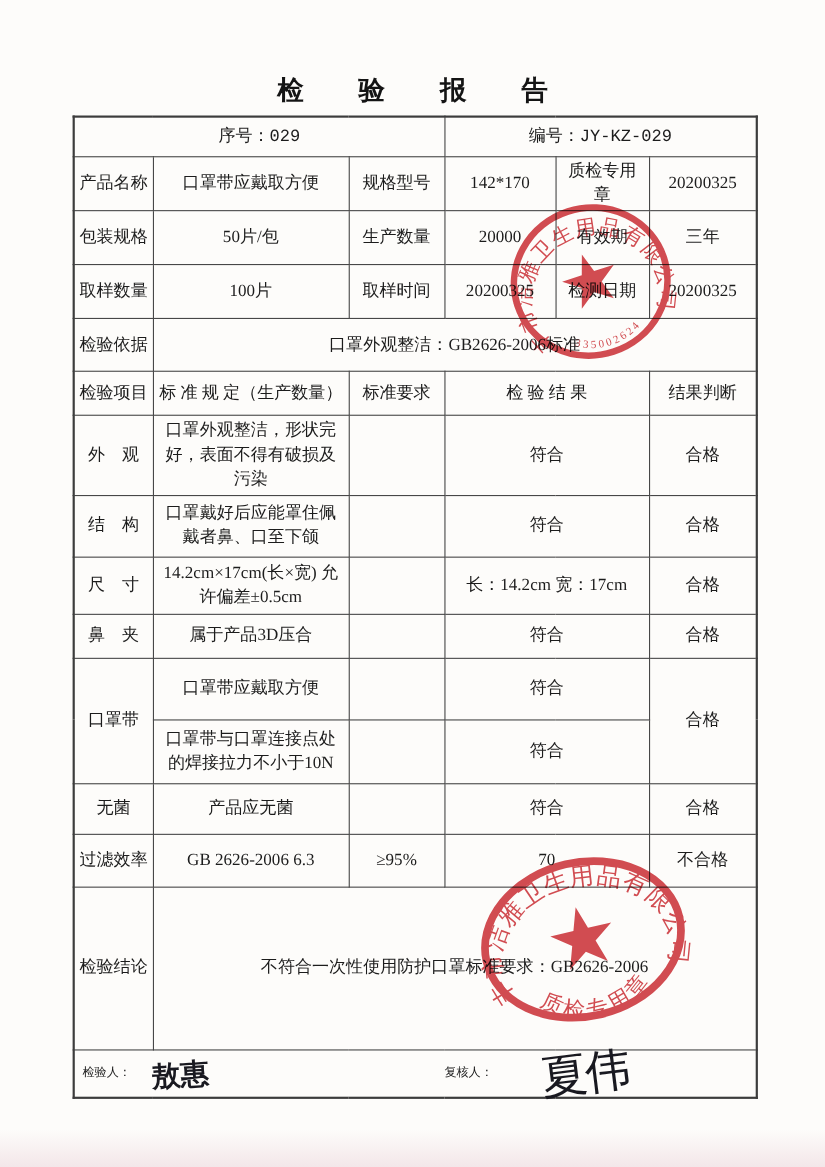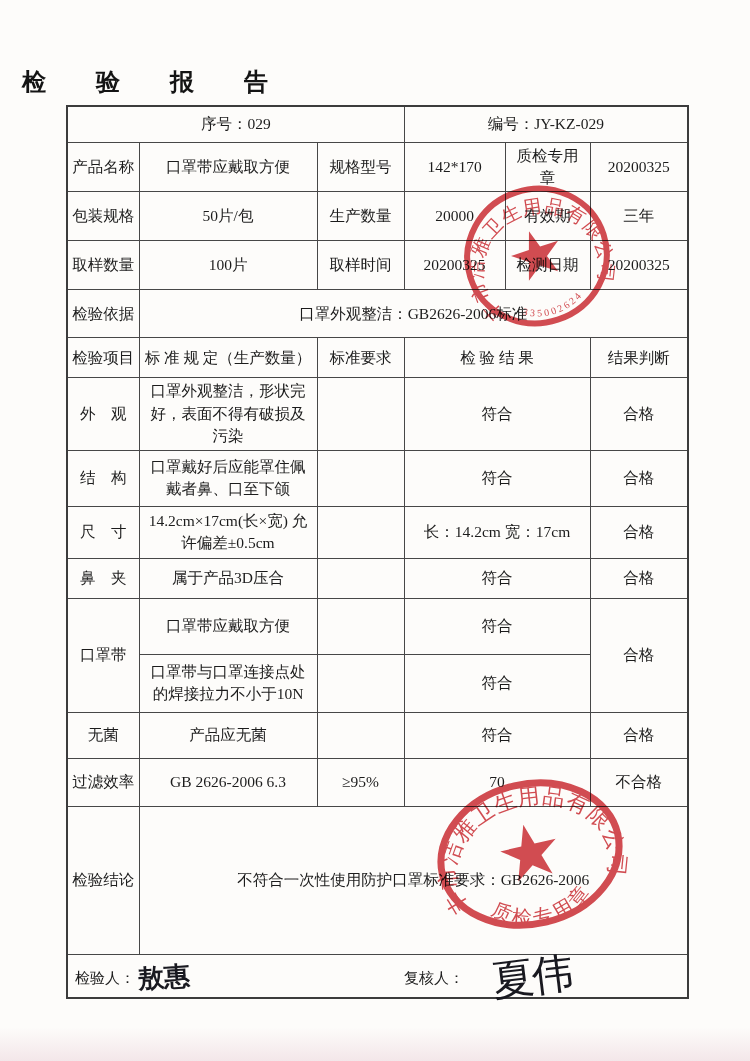--- a/index.html
+++ b/index.html
@@ -5,41 +5,41 @@
   html,body{margin:0;padding:0;}
   body{
     width:750px;height:1061px;position:relative;
     background:#fdfcfa;
     font-family:"Liberation Serif","DejaVu Serif",serif;
     color:#1c1c1c;overflow:hidden;
   }
   .scan-tint{position:absolute;left:0;right:0;bottom:0;height:34px;
     background:linear-gradient(rgba(240,221,226,0),rgba(235,213,219,.55));}
   .title{
-    position:absolute;top:66px;left:0;width:750px;text-align:left;
+    position:absolute;top:66px;left:0;width:750px;text-align:center;
     font-size:24px;font-weight:bold;letter-spacing:22px;text-indent:22px;
     color:#141414;
   }
   table.doc{
     position:absolute;left:66px;top:105px;width:621px;
     border-collapse:collapse;table-layout:fixed;
     border:2.5px solid #3c3c3c;
   }
   table.doc td,table.doc th{
     border:1.5px solid #474747;
     text-align:center;vertical-align:middle;
     font-size:15.5px;font-weight:normal;
     padding:2px 4px;line-height:1.45;
     overflow:visible;
   }
-  td.left{text-align:left;padding-left:9px;}
+  td.left{text-align:left;padding-left:9px;font-family:Liberation Mono, monospace;}
   td.std{font-size:14px;line-height:1.55;padding:2px 3px;}
   td.concl-val{font-size:15.5px;}
   .sig-cell{position:relative;height:100%;padding:0;}
-  .sig-label{position:absolute;font-size:15px;top:13px;}
+  .sig-label{position:absolute;font-size:11px;top:13px;}
   .sig-label.insp{left:7px;}
   .sig-label.rev{left:336px;}
   .sig-name{position:absolute;color:#191920;z-index:6;}
   .sig-name.insp{left:70px;top:4px;font-size:26px;font-weight:600;transform:rotate(-4deg);}
   .sig-name.rev{left:424px;top:-8px;font-size:42px;font-weight:500;transform:rotate(-7deg);letter-spacing:-2px;}
   .stamp{position:absolute;mix-blend-mode:multiply;opacity:.82;pointer-events:none;z-index:5;}
   .stamp text{font-family:"Liberation Serif","DejaVu Serif",serif;}
   #stamp-top{left:460px;top:182px;width:154px;height:148px;transform:rotate(-18deg);}
   #stamp-bottom{left:432px;top:778px;width:196px;height:152px;transform:rotate(-13deg);}
 </style>

